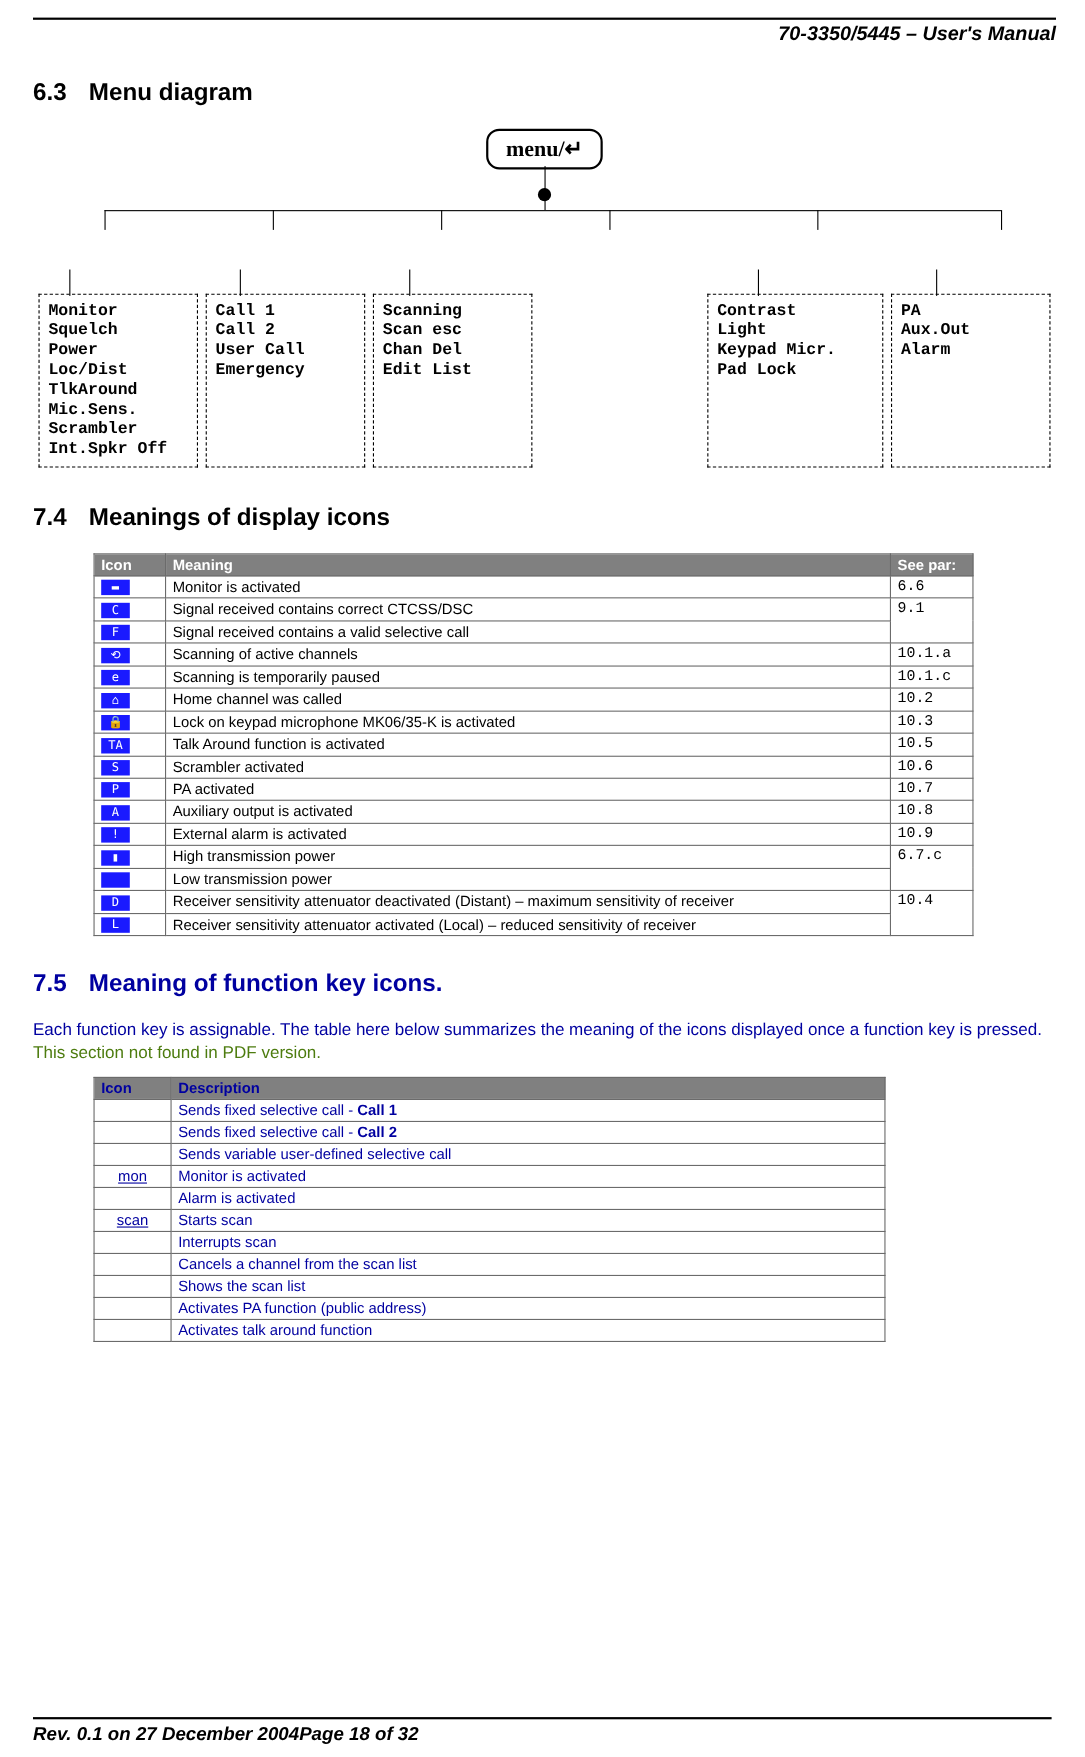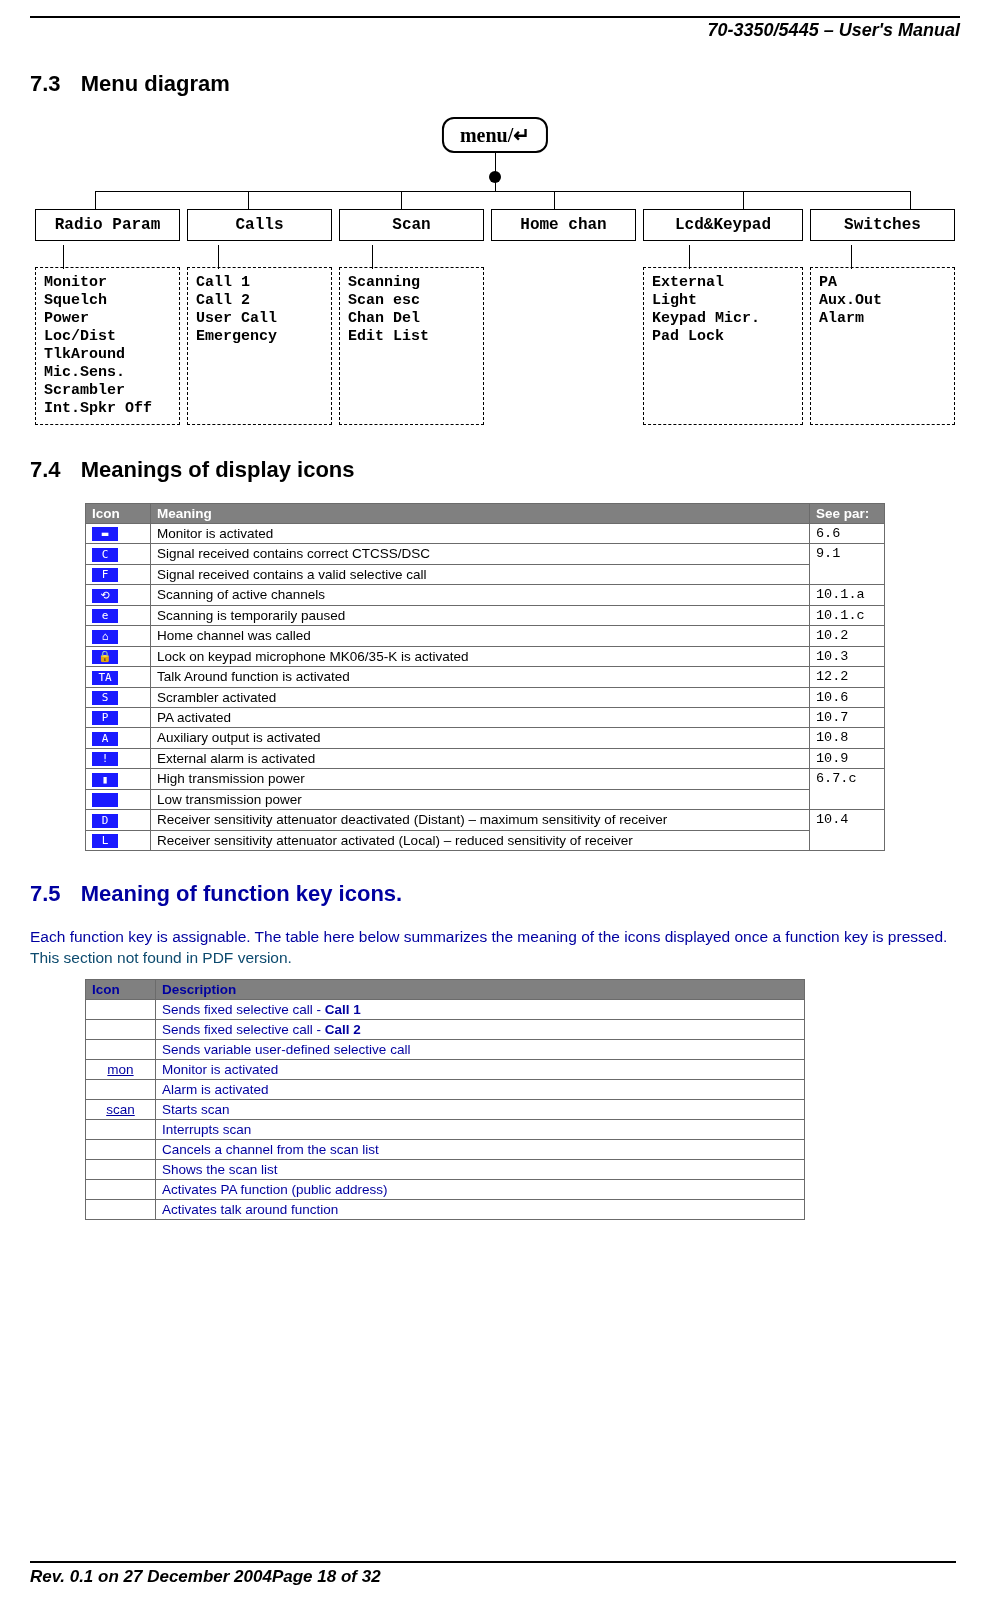--- a/index.html
+++ b/index.html
@@ -159,21 +159,21 @@
     text-align: center;
     vertical-align: middle;
   }
   td.see { width: 75px; white-space: nowrap; font-family: Liberation Mono, monospace; }
   .para-blue {
     color: #0000A0;
     font-size: 15.5px;
     margin: 20px 0 10px 0;
     line-height: 1.35;
   }
-  .para-blue .black { color: #0c4a6e; }
+  .para-blue .black { color: #4d7c0f; }
   table.fkeys {
     border-collapse: collapse;
     width: 720px;
     margin-left: 55px;
     border: 1.5px solid #6b6b6b;
     font-size: 13.5px;
   }
   table.fkeys th, table.fkeys td {
     border: 1px solid #6b6b6b;
     padding: 2px 6px;
@@ -203,43 +203,35 @@
   }
 </style>
 </head>
 <body>
 
 <div class="page">
   <div class="top-rule"></div>
   <div class="header-right">70-3350/5445 – User's Manual</div>
 
   <h2 class="section">
-    <span class="num">7.3</span>
+    <span class="num">6.3</span>
     <span>Menu diagram</span>
   </h2>
 
   <div class="diagram">
     <div class="menu-box">menu/↵</div>
     <div class="vline center"></div>
     <div class="dot"></div>
     <div class="hbar"></div>
     <div class="vline short" style="left:60px"></div>
     <div class="vline short" style="left:213px"></div>
     <div class="vline short" style="left:366px"></div>
     <div class="vline short" style="left:519px"></div>
     <div class="vline short" style="left:708px"></div>
     <div class="vline short" style="left:875px"></div>
-    <div class="cat-row">
-      <div class="cat-box">Radio Param</div>
-      <div class="cat-box">Calls</div>
-      <div class="cat-box">Scan</div>
-      <div class="cat-box">Home chan</div>
-      <div class="cat-box" style="width:160px">Lcd&amp;Keypad</div>
-      <div class="cat-box">Switches</div>
-    </div>
     <div class="vline sub" style="left:28px"></div>
     <div class="vline sub" style="left:183px"></div>
     <div class="vline sub" style="left:337px"></div>
     <div class="vline sub" style="left:654px"></div>
     <div class="vline sub" style="left:816px"></div>
     <div class="sub-row">
       <div class="sub-box">Monitor
 Squelch
 Power
 Loc/Dist
@@ -249,21 +241,21 @@
 Int.Spkr Off</div>
       <div class="sub-box">Call 1
 Call 2
 User Call
 Emergency</div>
       <div class="sub-box">Scanning
 Scan esc
 Chan Del
 Edit List</div>
       <div class="sub-spacer"></div>
-      <div class="sub-box" style="width:160px">External
+      <div class="sub-box" style="width:160px">Contrast
 Light
 Keypad Micr.
 Pad Lock</div>
       <div class="sub-box">PA
 Aux.Out
 Alarm</div>
     </div>
   </div>
 
   <h2 class="section">
@@ -310,21 +302,21 @@
           <td class="see">10.2</td>
         </tr>
         <tr>
           <td class="iconcell"><span class="lcd-icon">🔒</span></td>
           <td>Lock on keypad microphone MK06/35-K is activated</td>
           <td class="see">10.3</td>
         </tr>
         <tr>
           <td class="iconcell"><span class="lcd-icon">TA</span></td>
           <td>Talk Around function is activated</td>
-          <td class="see">12.2</td>
+          <td class="see">10.5</td>
         </tr>
         <tr>
           <td class="iconcell"><span class="lcd-icon">S</span></td>
           <td>Scrambler activated</td>
           <td class="see">10.6</td>
         </tr>
         <tr>
           <td class="iconcell"><span class="lcd-icon">P</span></td>
           <td>PA activated</td>
           <td class="see">10.7</td>

